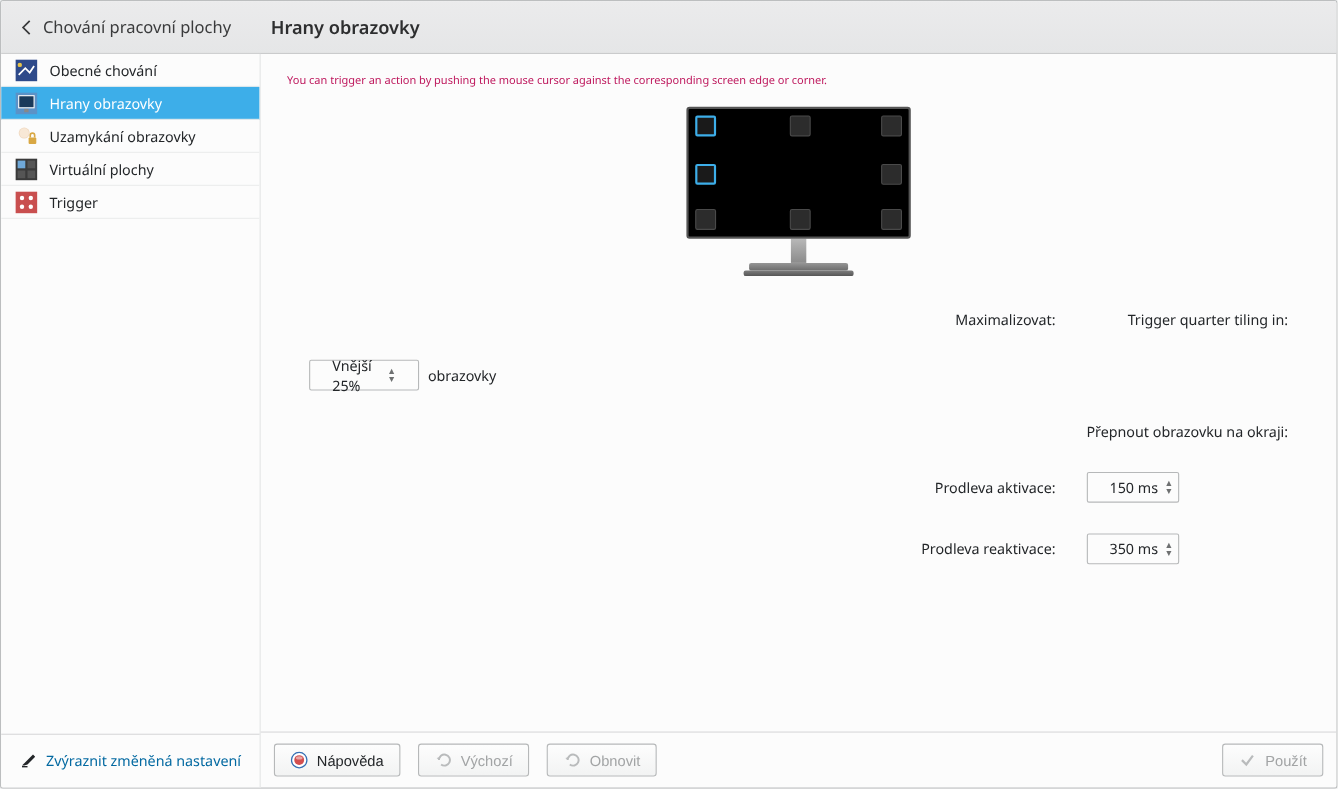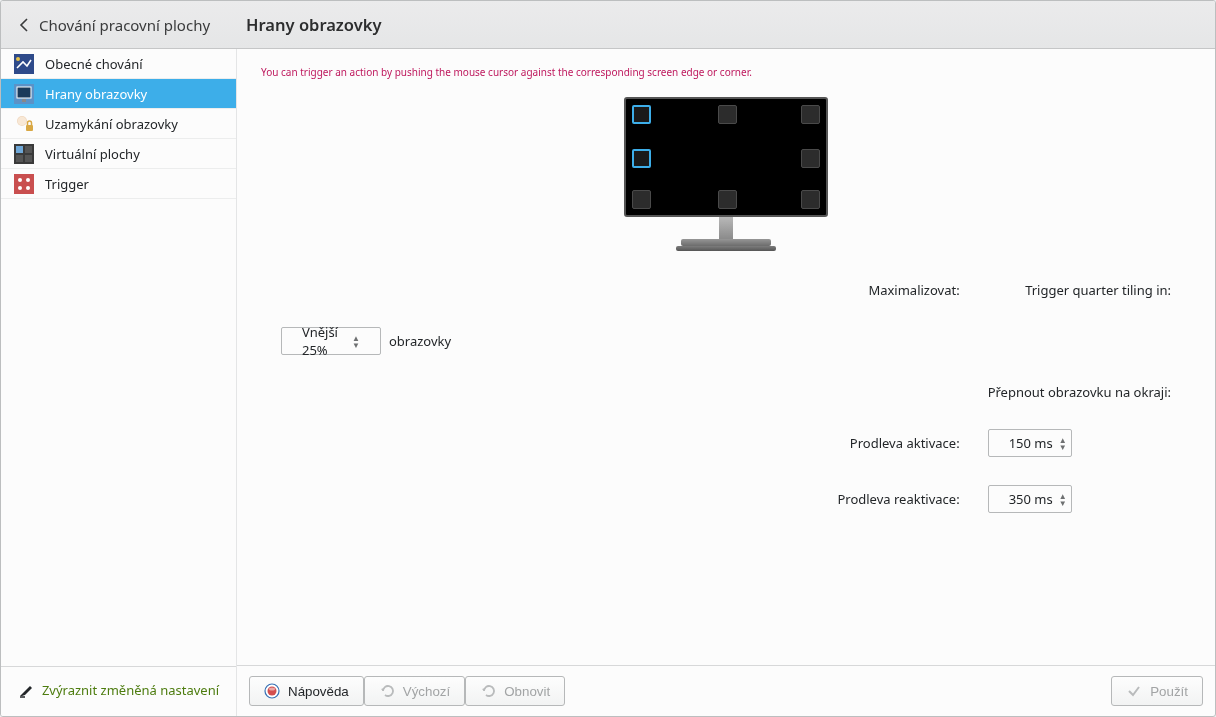--- a/index.html
+++ b/index.html
@@ -9,21 +9,21 @@
   .breadcrumb { display: flex; align-items: center; gap: 10px; padding: 12px 18px; font-size: 15px; color: #3a3b3c; }
   .breadcrumb .chev { font-size: 18px; color: #3a3b3c; }
   .title-area { flex: 1; padding: 12px 18px; font-size: 16.5px; font-weight: 600; color: #2d2e2f; }
   .body { flex: 1; display: flex; min-height: 0; }
   .sidebar { width: 236px; background: #fcfcfc; border-right: 1px solid #e4e5e6; display: flex; flex-direction: column; }
   .side-list { flex: 1; overflow: auto; }
   .side-item { display: flex; align-items: center; gap: 10px; padding: 6px 12px; height: 30px; border-bottom: 1px solid #eceded; cursor: pointer; }
   .side-item.selected { background: #3daee9; color: #fff; }
   .side-item .ico { width: 22px; height: 22px; display: flex; align-items: center; justify-content: center; flex-shrink: 0; }
   .side-footer { border-top: 1px solid #d7d8d9; padding: 14px 0; text-align: center; }
-  .side-footer-inner { display: inline-flex; align-items: center; gap: 8px; font-size: 13px; color: #4d7c0f; }
+  .side-footer-inner { display: inline-flex; align-items: flex-start; gap: 8px; font-size: 13px; color: #0369a1; }
   .main { flex: 1; display: flex; flex-direction: column; min-width: 0; }
   .content { flex: 1; padding: 16px 24px 10px 24px; overflow: auto; }
   .hint { color: #be185d; font-size: 10px; margin-bottom: 18px; }
   .monitor-wrap { display: flex; justify-content: center; margin-bottom: 30px; }
   .monitor { width: 204px; height: 120px; background: #000; border: 2px solid #555; border-radius: 3px; position: relative; }
   .sq { position: absolute; width: 19px; height: 19px; background: #2c2c2c; border: 1px solid #4a4a4a; border-radius: 2px; }
   .sq.active { border: 2px solid #3daee9; background: #1a1a1a; }
   .stand-neck { width: 14px; height: 22px; background: linear-gradient(#b8b8b8,#8b8b8b); margin: 0 auto; }
   .stand-base { width: 90px; height: 7px; background: linear-gradient(#969696,#6c6c6c); border-radius: 2px; margin: 0 auto; }
   .stand-base2 { width: 100px; height: 5px; background: linear-gradient(#7c7c7c,#555); border-radius: 2px; margin: 0 auto; }
@@ -35,21 +35,21 @@
   .chk.checked::after { content: ""; width: 9px; height: 5px; border-left: 2px solid #fff; border-bottom: 2px solid #fff; transform: rotate(-45deg) translate(1px,-1px); }
   .combo, .spin { border: 1px solid #b6b8b9; border-radius: 2px; background: #fcfcfc; height: 28px; display: inline-flex; align-items: center; padding: 0 20px; }
   .combo { gap: 8px; cursor: pointer; }
   .combo .arrow { margin-left: auto; font-size: 11px; color: #6e7071; }
   .combo.wide { width: 172px; }
   .combo.small { width: 100px; }
   .spin { width: 84px; justify-content: space-between; padding-right: 4px; }
   .spin .arrows { display: flex; flex-direction: column; line-height: 7px; font-size: 8px; color: #6e7071; }
   .suffix { color: #232629; }
   .spacer-row { height: 10px; }
-  .footer { border-top: 1px solid #d7d8d9; padding: 10px 12px; display: flex; align-items: center; gap: 0; }
+  .footer { border-top: 1px solid #d7d8d9; padding: 10px 12px; display: flex; align-items: center; gap: 16px; }
   .btn { height: 30px; padding: 0 14px; border: 1px solid #b6b8b9; border-radius: 3px; background: linear-gradient(#fdfdfd,#f2f3f3); display: inline-flex; align-items: center; gap: 8px; cursor: pointer; color: #232629; }
   .btn.disabled { color: #a2a4a5; cursor: default; }
   .btn .bico { width: 16px; height: 16px; display: inline-flex; align-items: center; justify-content: center; }
   .footer .spacer { flex: 1; }
   svg { display: block; }
 </style>
 </head>
 <body>
 
 <div class="window">

